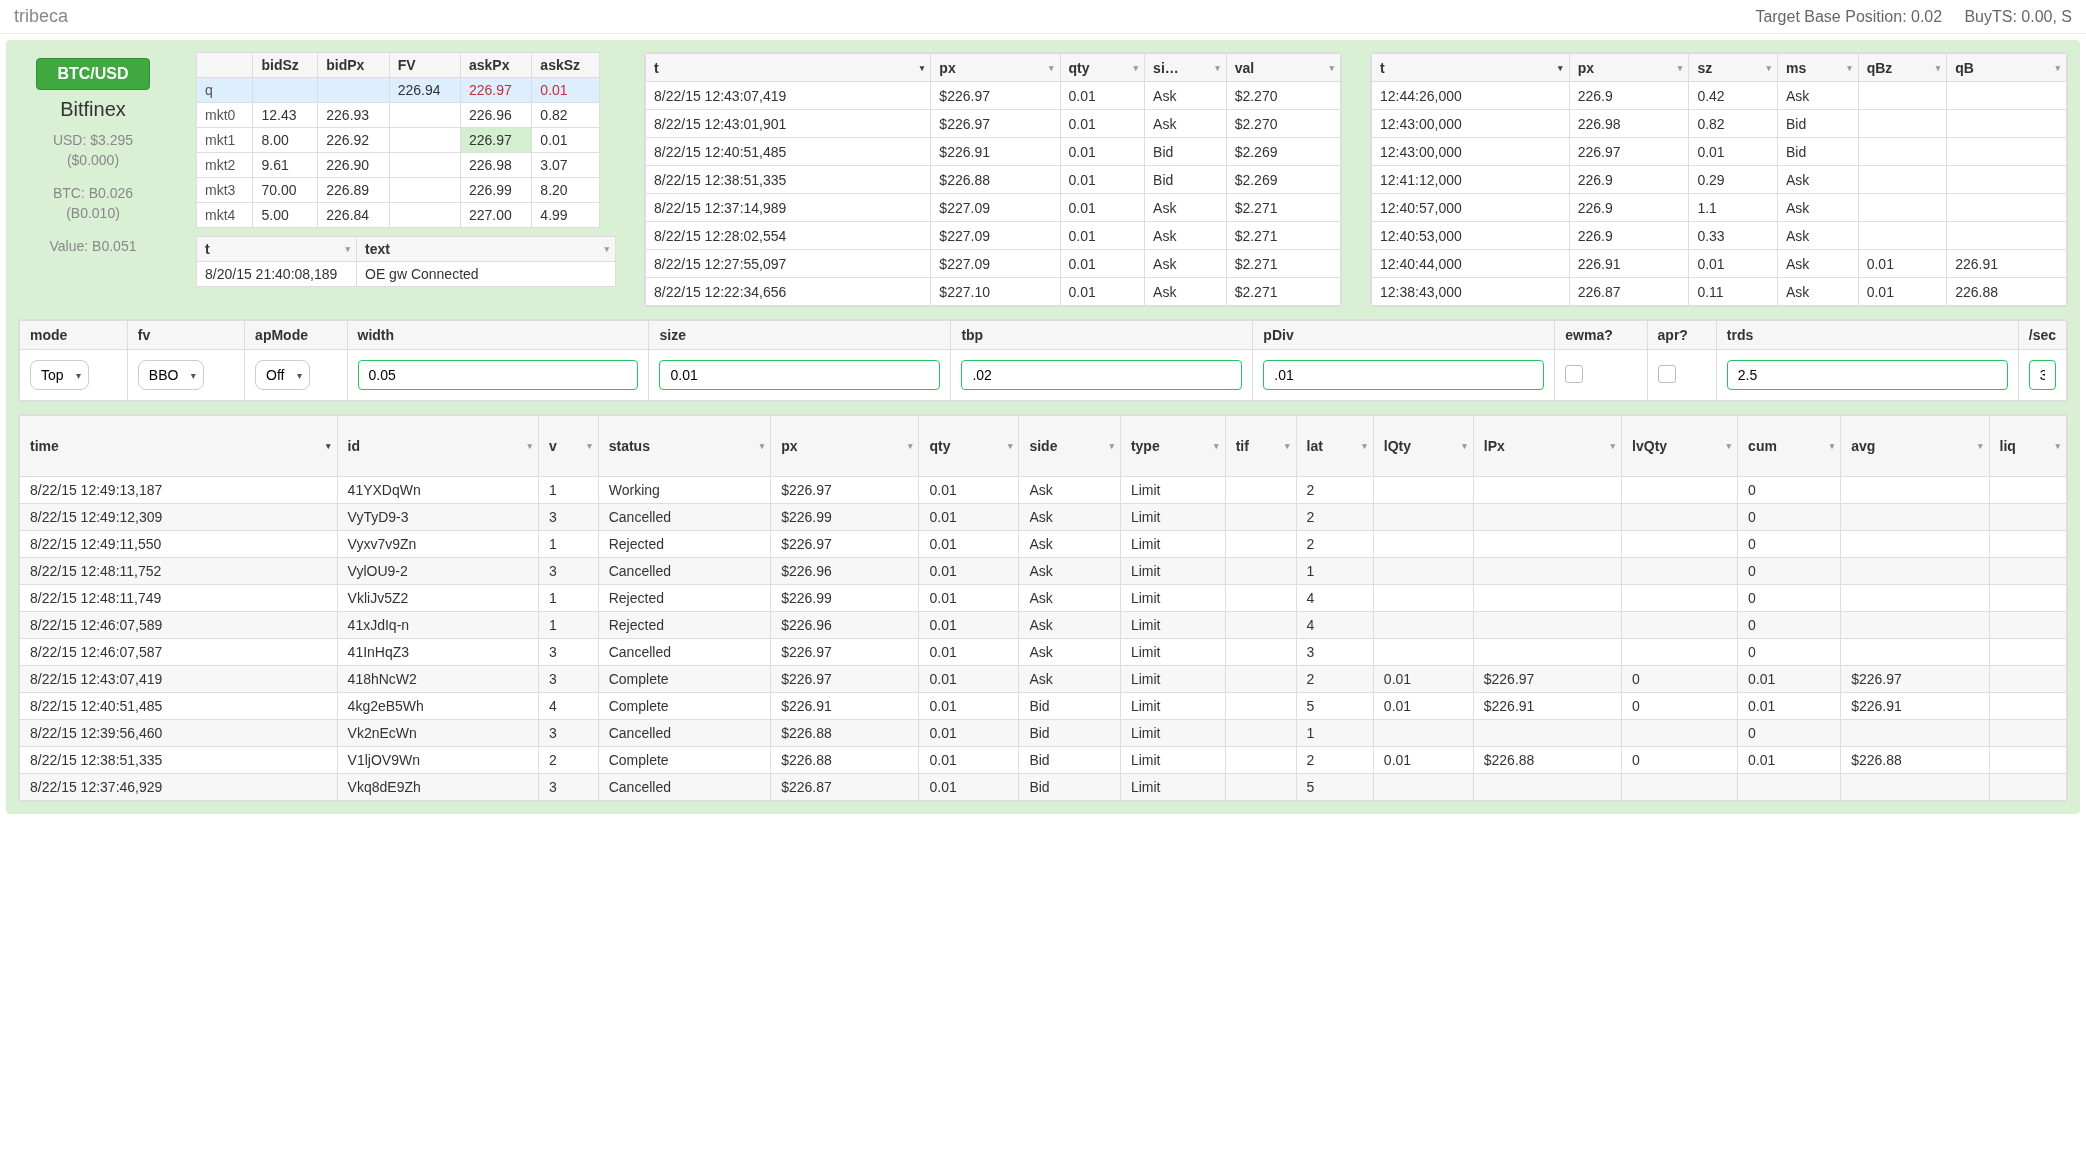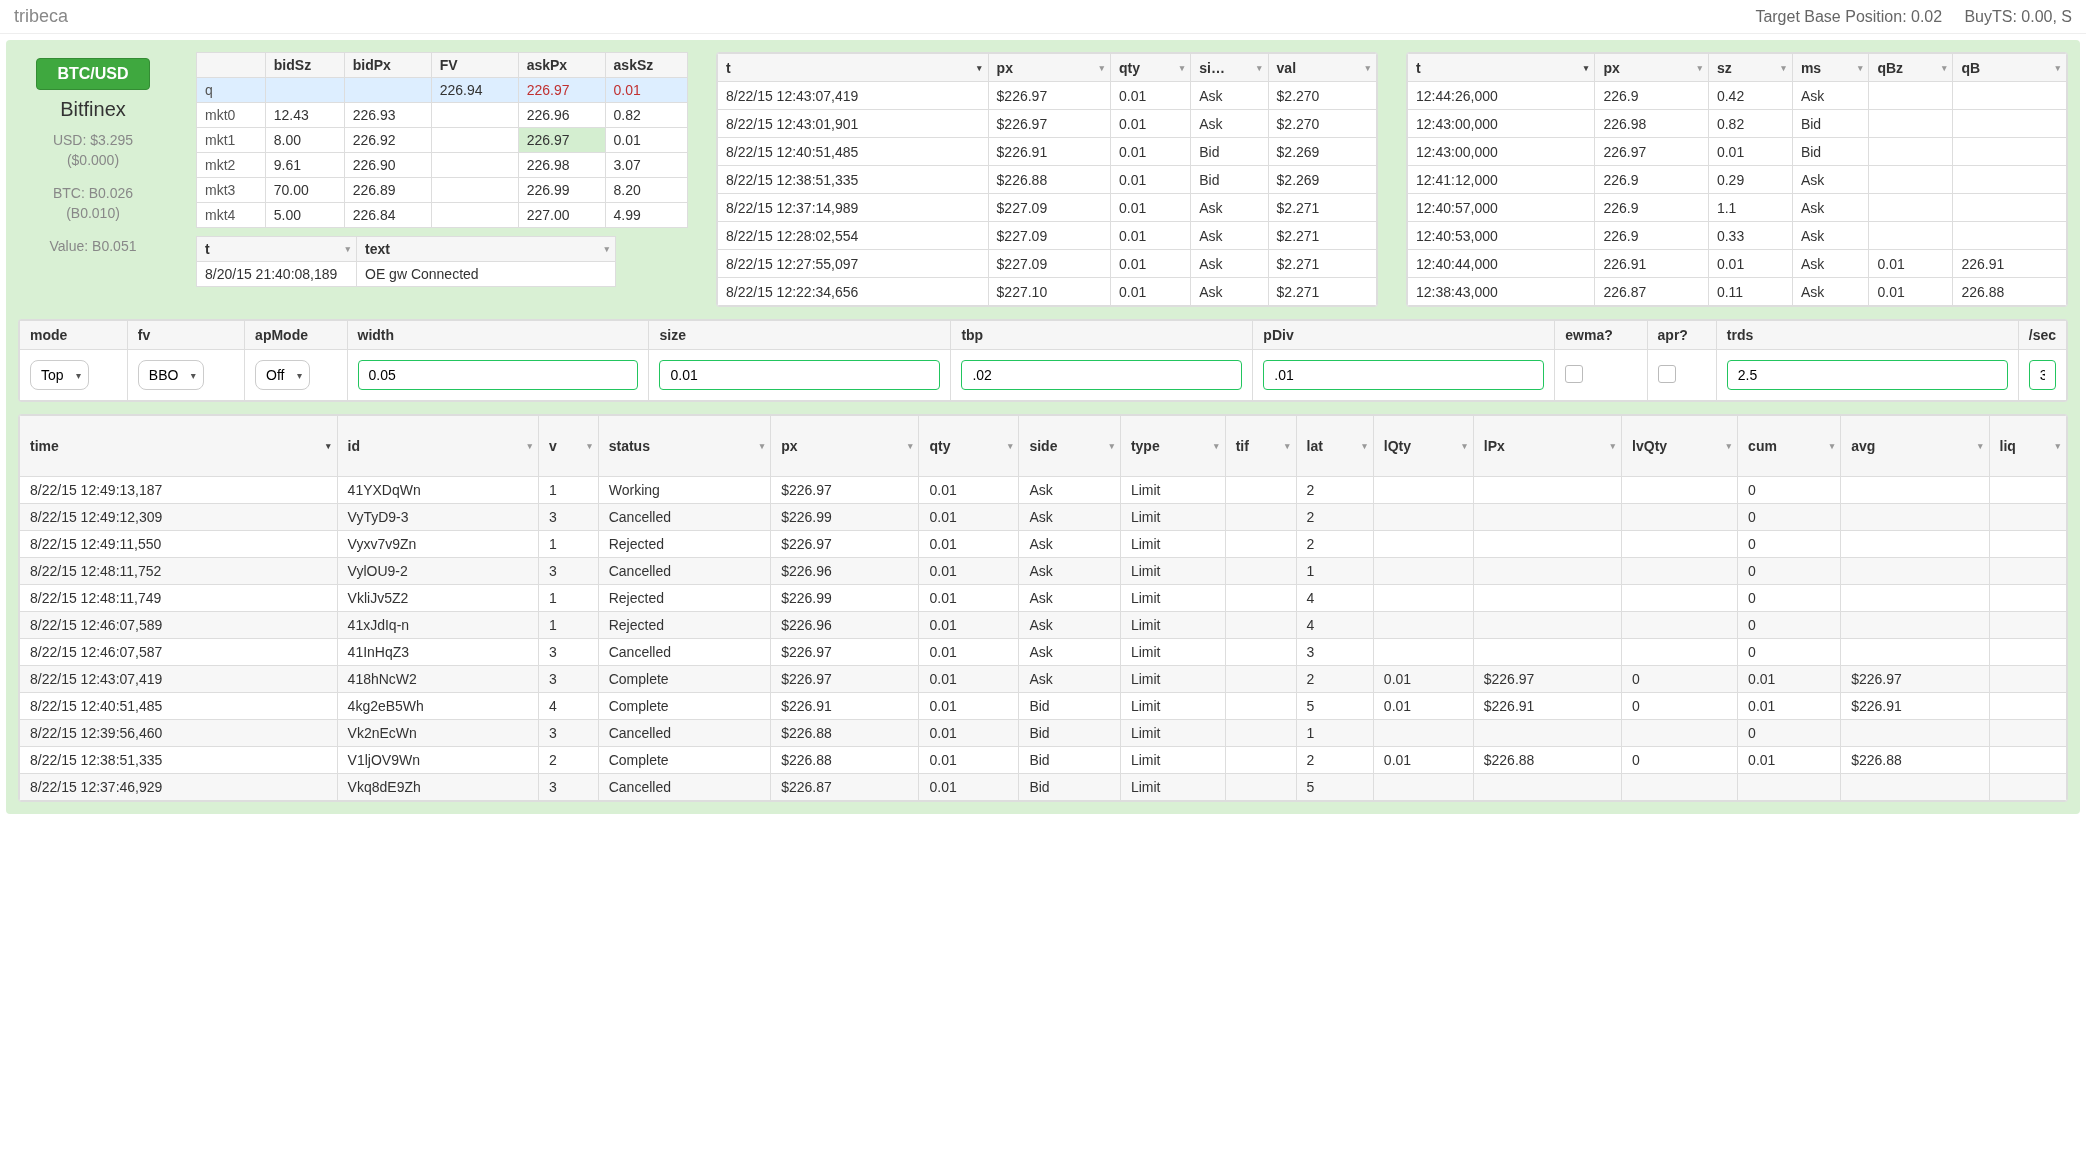--- a/index.html
+++ b/index.html
@@ -18,21 +18,21 @@
 .balance-line + .balance-line { margin-top: 0; }
 .balance-line.spacer { margin-top: 14px; }
 
 
 table { border-collapse: collapse; width: 100%; font-size: 14px; }
 th, td { border: 1px solid #ddd; padding: 4px 8px; text-align: left; white-space: nowrap; background: #fff; }
 th { background: #f6f6f6; font-weight: 600; position: relative; }
 .hdr-menu::after { content: "▾"; font-size: 9px; color: #999; position: absolute; right: 6px; top: 50%; transform: translateY(-50%); }
 .sort-ind::after { content: " ▾"; font-size: 9px; color: #444; }
 
-.market-table { width: 492px; }
+.market-table { width: 404px; }
 .market-table td:first-child { color: #555; }
 .q-row td { background: #def; }
 .red { color: #c03030; }
 .green-cell { background: #d4eed0 !important; }
 
 .log-table { width: 420px; margin-top: 8px; }
 .log-table th:first-child { width: 160px; }
 
 .grid-container { flex: 1; overflow-x: auto; }
 .grid-container table { min-width: 440px; }

